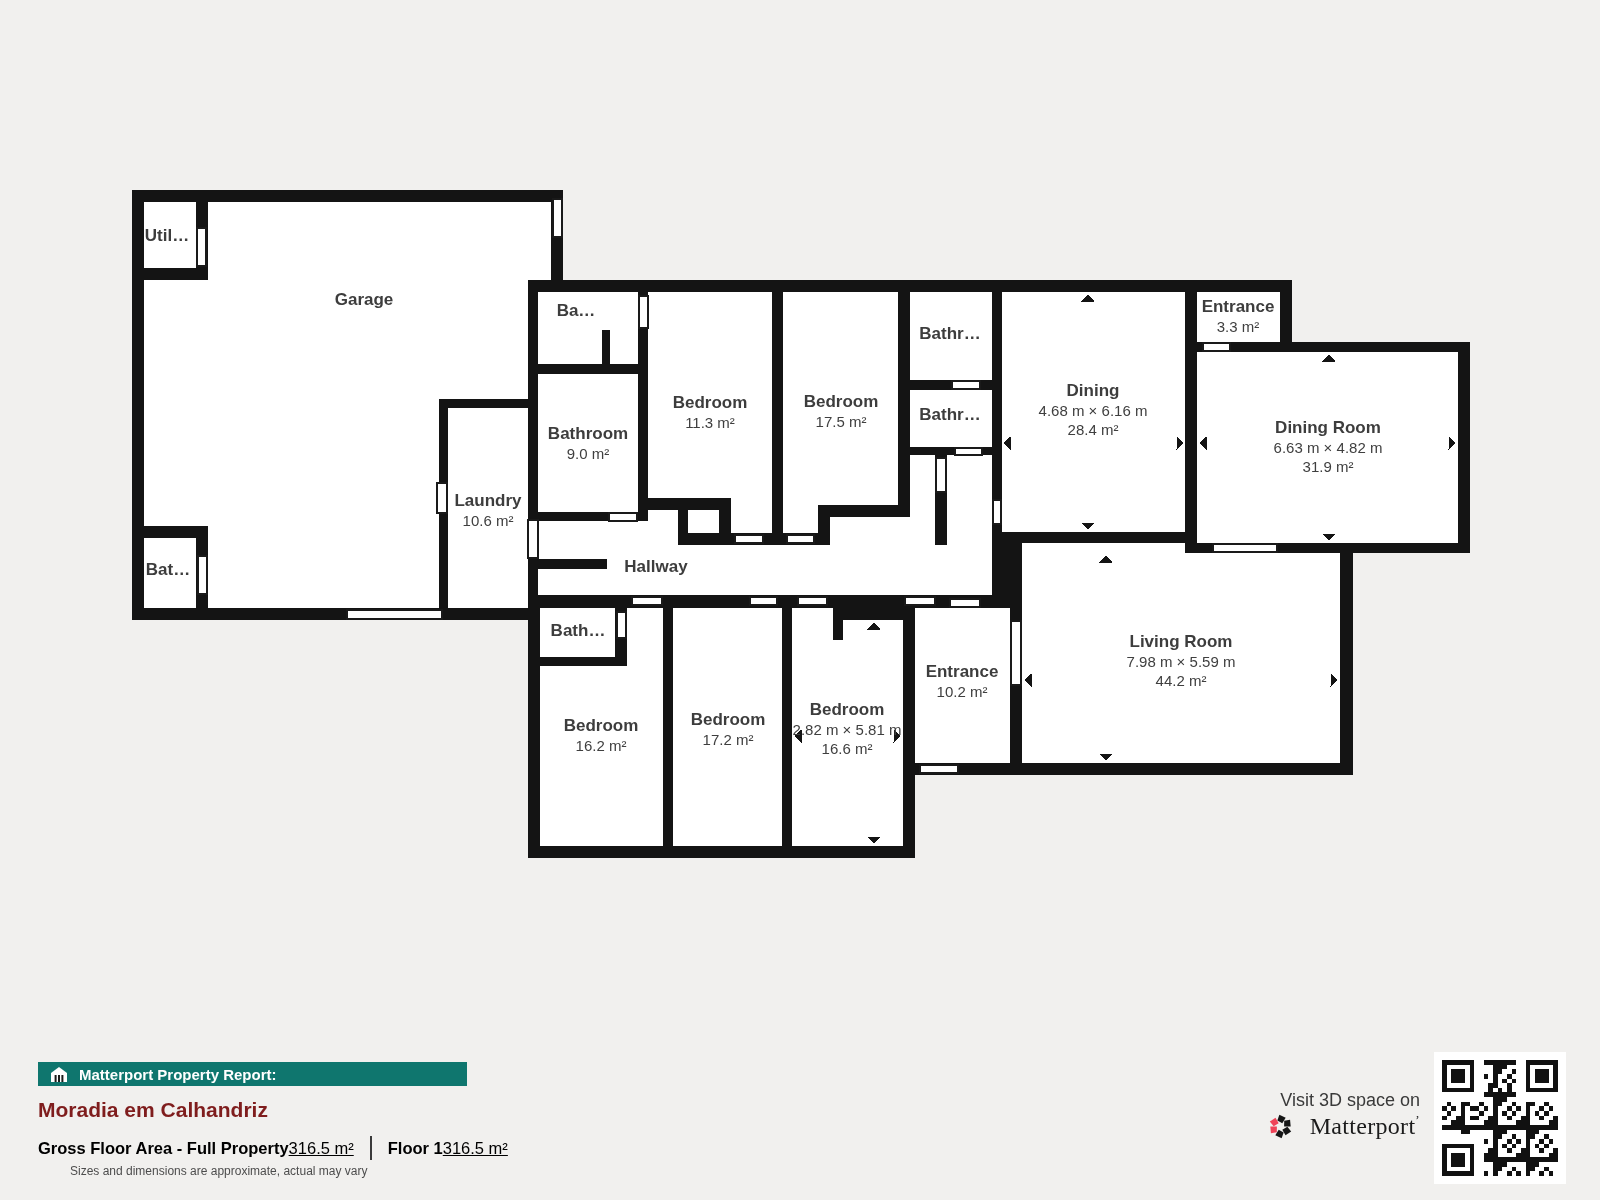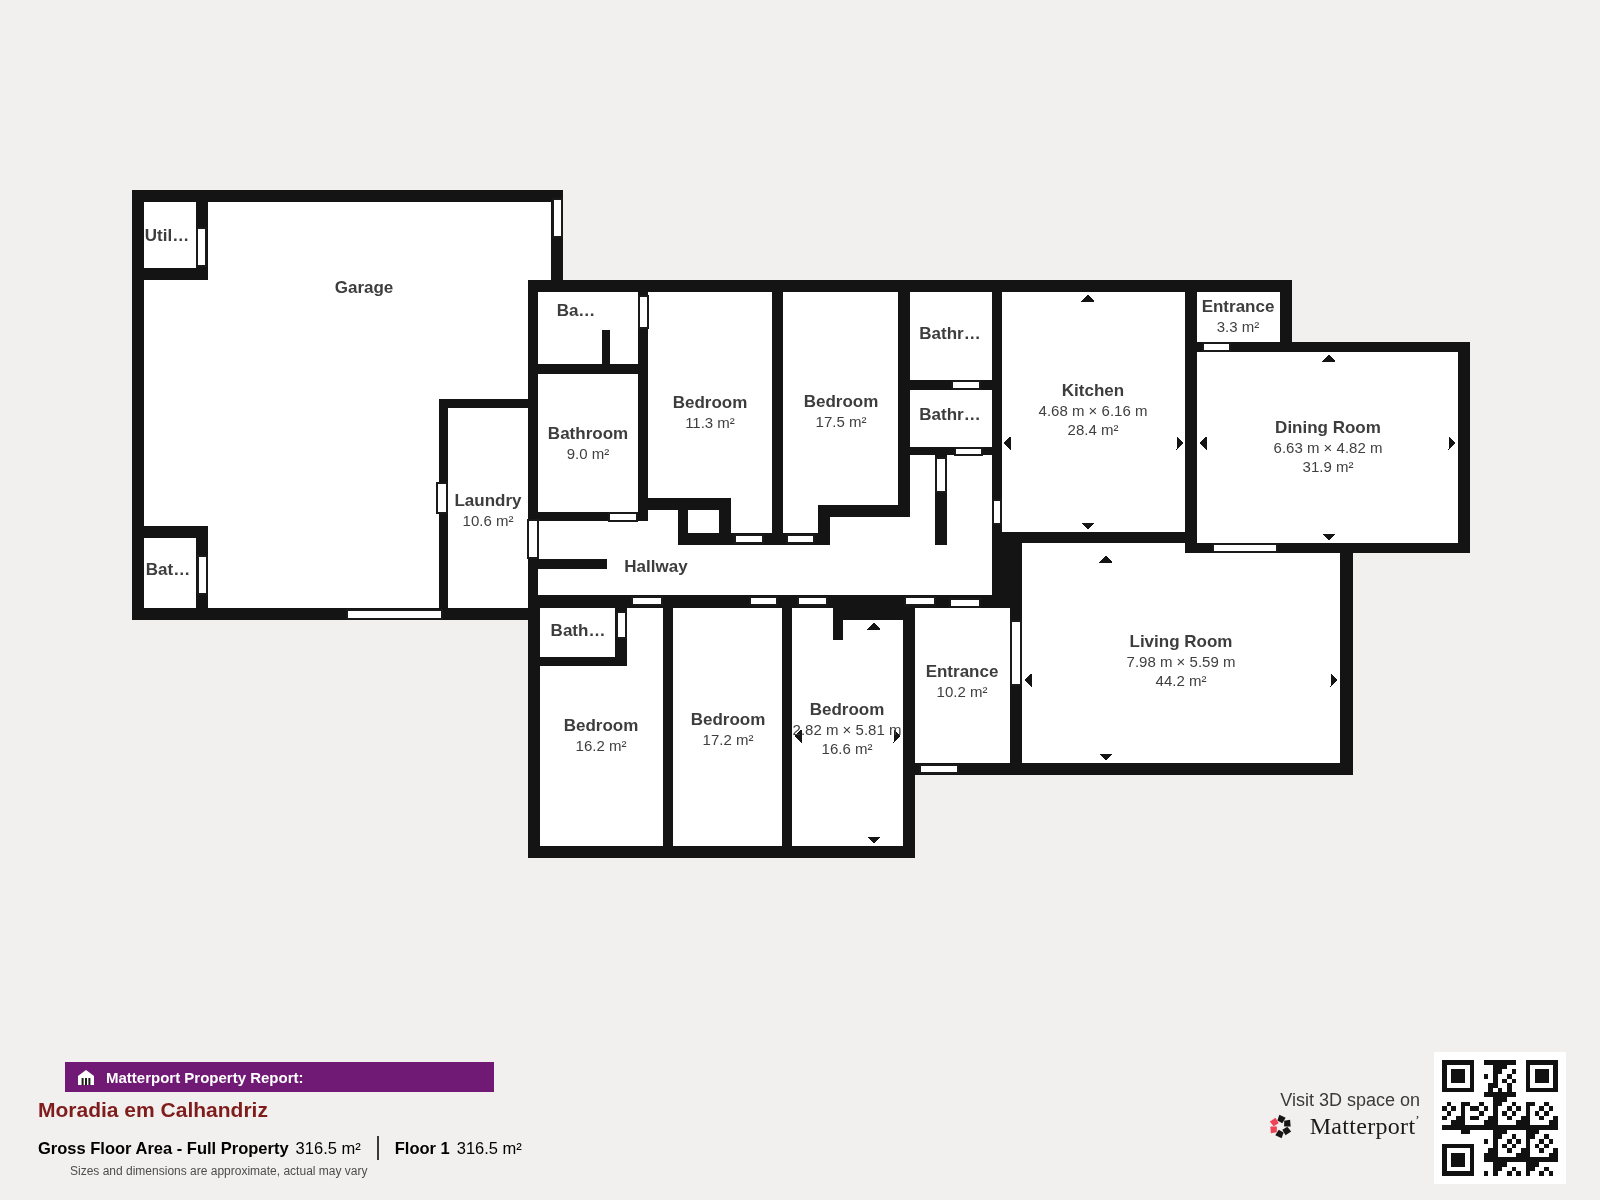--- a/index.html
+++ b/index.html
@@ -4,27 +4,27 @@
 <style>
   html,body{margin:0;padding:0;background:#f1f0ee;}
   .page{position:relative;width:1600px;height:1200px;overflow:hidden;background:#f1f0ee;
         font-family:"Liberation Sans",sans-serif;}
   #plan-svg{position:absolute;left:0;top:0;}
   .room-label{position:absolute;transform:translate(-50%,-50%);text-align:center;
               color:#3d3d3d;white-space:nowrap;}
   .rl-title{font-weight:bold;font-size:17px;line-height:20px;}
   .rl-sub{font-size:15px;line-height:19px;color:#3f3f3f;}
   
-  .report-bar{position:absolute;left:38px;top:1062px;width:429px;height:30px;background:#701a75;
-              display:flex;align-items:center;gap:11px;padding-left:12px;box-sizing:border-box;margin-left:27px;}
+  .report-bar{position:absolute;left:38px;top:1062px;width:429px;height:24px;background:#0f766e;
+              display:flex;align-items:center;gap:11px;padding-left:12px;box-sizing:border-box;}
   .report-bar-label{color:#fff;font-weight:bold;font-size:15px;}
   .property-title{position:absolute;left:38px;top:1098px;font-size:21px;font-weight:bold;color:#7f1d1d;}
   .stats-row{position:absolute;left:38px;top:1136px;display:flex;align-items:center;font-size:16.5px;color:#000000;}
   .stats-row .b{font-weight:bold;}
-  .stats-row .v{margin-left:7px;}
+  .stats-row .v{margin-left:0;text-decoration:underline;}
   .stats-divider{width:2px;height:24px;background:#3a3a3a;margin:0 16px;}
   .disclaimer{position:absolute;left:38px;top:1164px;font-size:12px;color:#4d4d4d;margin-left:32px;}
   
   .visit-text{position:absolute;left:1234px;top:1090px;width:186px;text-align:right;
               font-size:18px;color:#3a3a3a;}
   .logo-row{position:absolute;left:1234px;top:1112px;width:186px;display:flex;justify-content:flex-end;
             align-items:center;gap:16px;}
   .wordmark{font-family:"Liberation Serif",serif;font-size:24px;color:#1b1b1b;letter-spacing:.3px;}
   .wordmark-tick{font-family:"Liberation Serif",serif;font-size:13px;color:#1b1b1b;vertical-align:10px;}
   .qr-card{position:absolute;left:1434px;top:1052px;width:132px;height:132px;background:#ffffff;}
@@ -130,21 +130,21 @@
       <polygon points="1099.5,562.5 1112.5,562.5 1106,555.5" fill="#141414"></polygon>
       <polygon points="1099.5,753.5 1112.5,753.5 1106,760.5" fill="#141414"></polygon>
       <polygon points="1031.5,673.5 1031.5,686.5 1024.5,680" fill="#141414"></polygon>
       <polygon points="1330.5,673.5 1330.5,686.5 1337.5,680" fill="#141414"></polygon>
       <polygon points="867.5,629.5 880.5,629.5 874,622.5" fill="#141414"></polygon>
       <polygon points="867.5,836.5 880.5,836.5 874,843.5" fill="#141414"></polygon>
       <polygon points="801.5,729.5 801.5,742.5 794.5,736" fill="#141414"></polygon>
       <polygon points="893.5,729.5 893.5,742.5 900.5,736" fill="#141414"></polygon>
     </svg>
 
-  <div class="room-label" style="left:364px;top:288px">
+  <div class="room-label" style="left:364px;top:300px">
     <div class="rl-title">Garage</div>
   </div>
   <div class="room-label" style="left:167px;top:236px">
     <div class="rl-title">Util…</div>
   </div>
   <div class="room-label" style="left:168px;top:570px">
     <div class="rl-title">Bat…</div>
   </div>
   <div class="room-label" style="left:488px;top:510px">
     <div class="rl-title">Laundry</div>
@@ -165,21 +165,21 @@
     <div class="rl-title">Bedroom</div>
     <div class="rl-sub">17.5 m²</div>
   </div>
   <div class="room-label" style="left:950px;top:334px">
     <div class="rl-title">Bathr…</div>
   </div>
   <div class="room-label" style="left:950px;top:415px">
     <div class="rl-title">Bathr…</div>
   </div>
   <div class="room-label" style="left:1093px;top:410px">
-    <div class="rl-title">Kitchen</div>
+    <div class="rl-title">Dining</div>
     <div class="rl-sub">4.68 m × 6.16 m</div>
     <div class="rl-sub">28.4 m²</div>
   </div>
   <div class="room-label" style="left:1238px;top:316px">
     <div class="rl-title">Entrance</div>
     <div class="rl-sub">3.3 m²</div>
   </div>
   <div class="room-label" style="left:1328px;top:447px">
     <div class="rl-title">Dining Room</div>
     <div class="rl-sub">6.63 m × 4.82 m</div>

